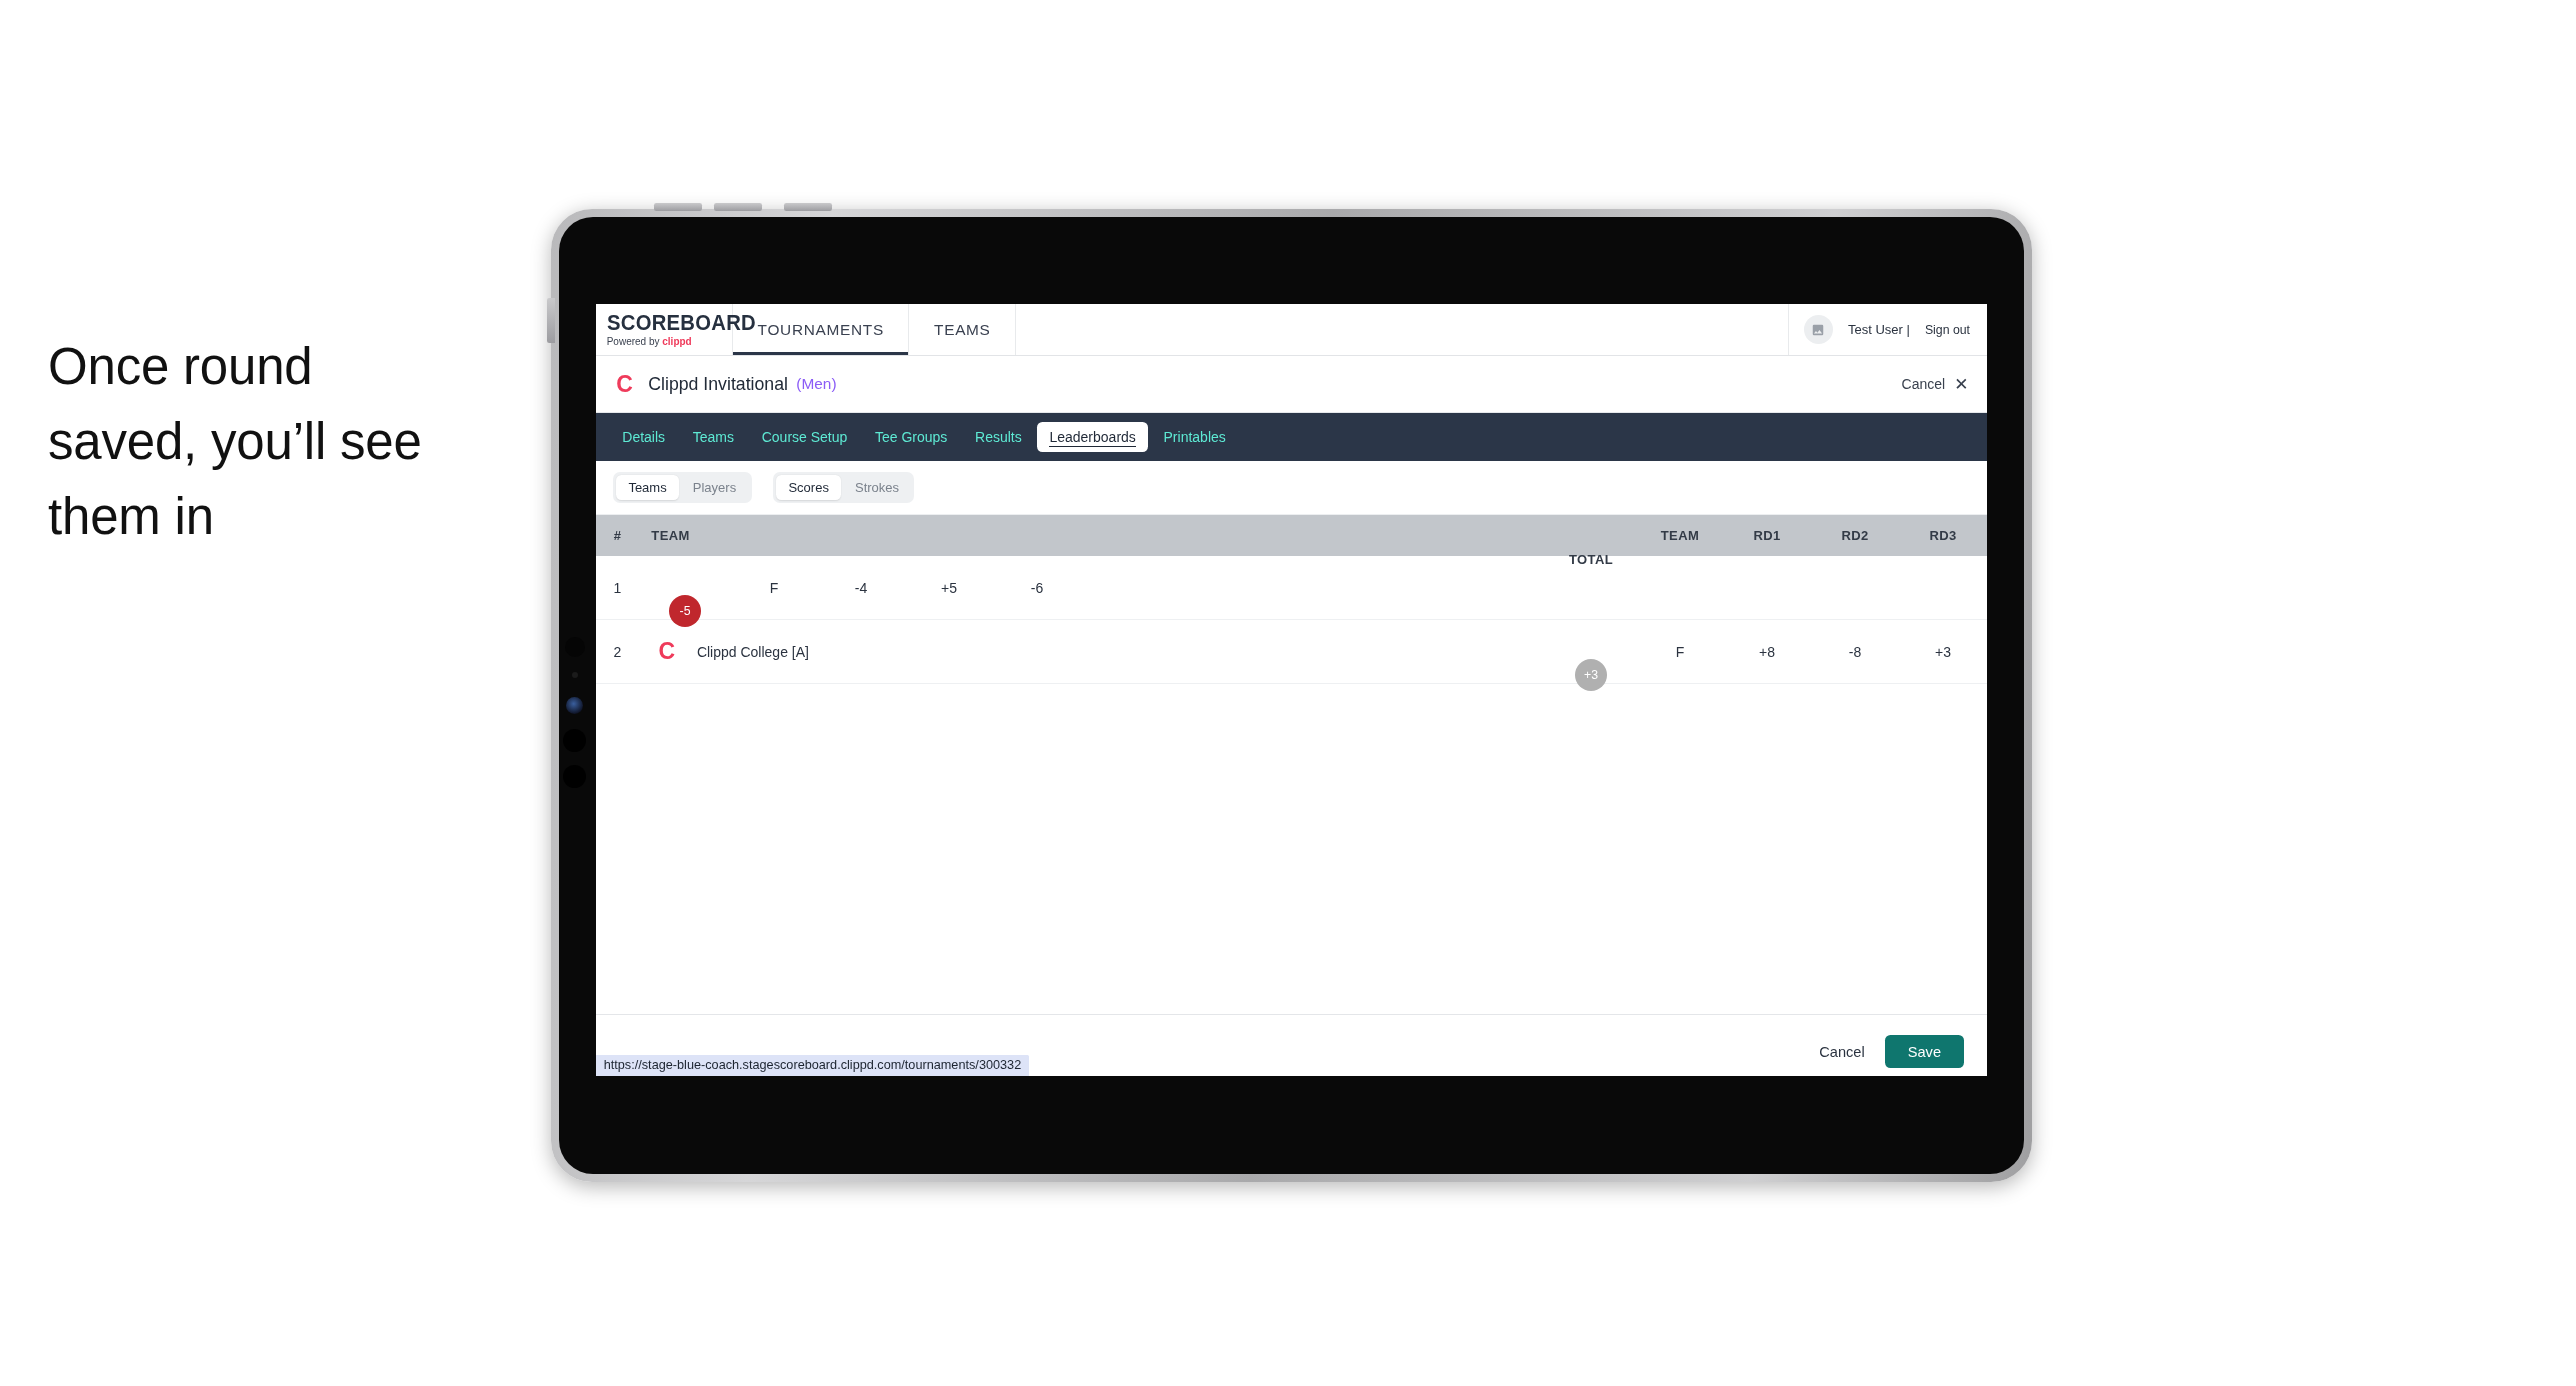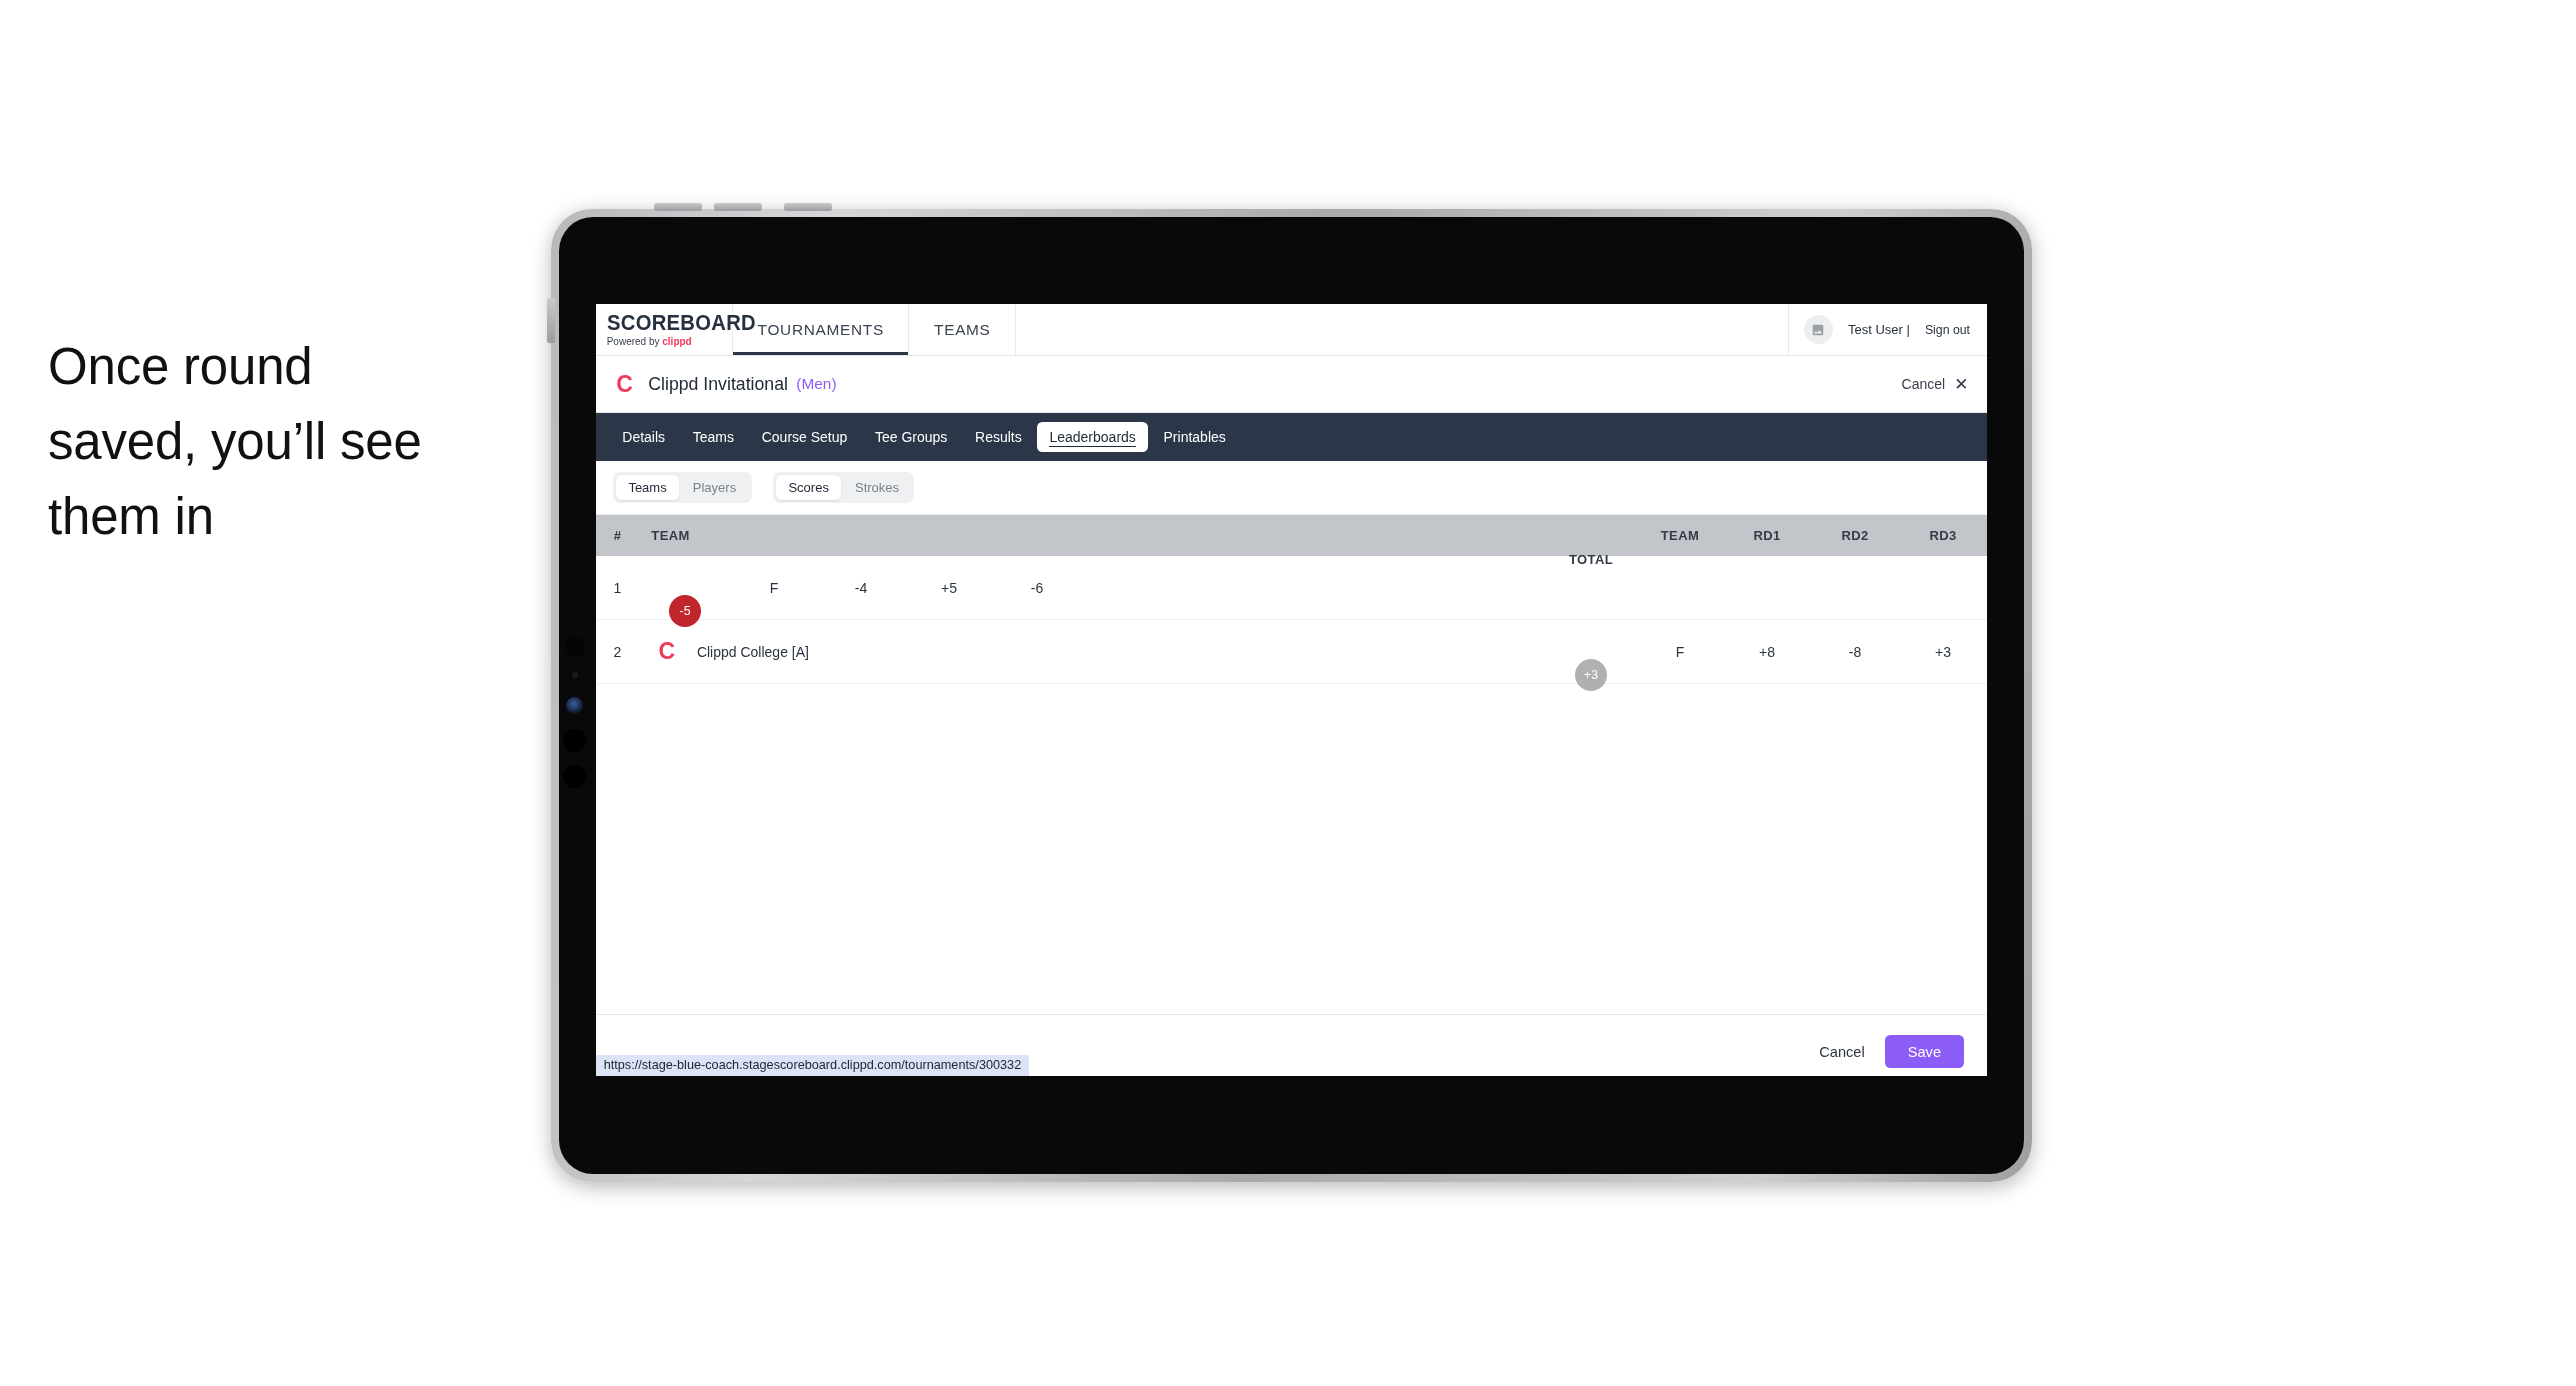--- a/index.html
+++ b/index.html
@@ -167,21 +167,21 @@
   
   #tabs {
     height: 48px;
     background: #2b3648;
     display: flex; align-items: center;
     padding: 0 14px;
     gap: 3.1px;
   }
   .tab {
     font-size: 14px;
-    color: #ffffff;
+    color: #5eead4;
     padding: 7px 12.3px;
     border-radius: 5.4px;
     cursor: pointer;
     white-space: nowrap;
   }
   .tab.active {
     background: #ffffff;
     color: #1f2836;
     font-weight: 400;
   }
@@ -278,21 +278,21 @@
   #foot-divider { height: 0.8px; background: #e4e6e9; }
   #footer {
     height: 74px;
     display: flex; align-items: center; justify-content: flex-end;
     gap: 20px;
     padding: 0 23px;
     background: #ffffff;
   }
   #foot-cancel { font-size: 14.6px; color: #2b3340; cursor: pointer; }
   #foot-save {
-    background: #8b5cf6;
+    background: #0f766e;
     color: #ffffff;
     font-size: 14.6px;
     border: none;
     border-radius: 5.4px;
     padding: 8.4px 23px;
     cursor: pointer;
     font-family: "Liberation Sans", sans-serif;
   }
 
   

